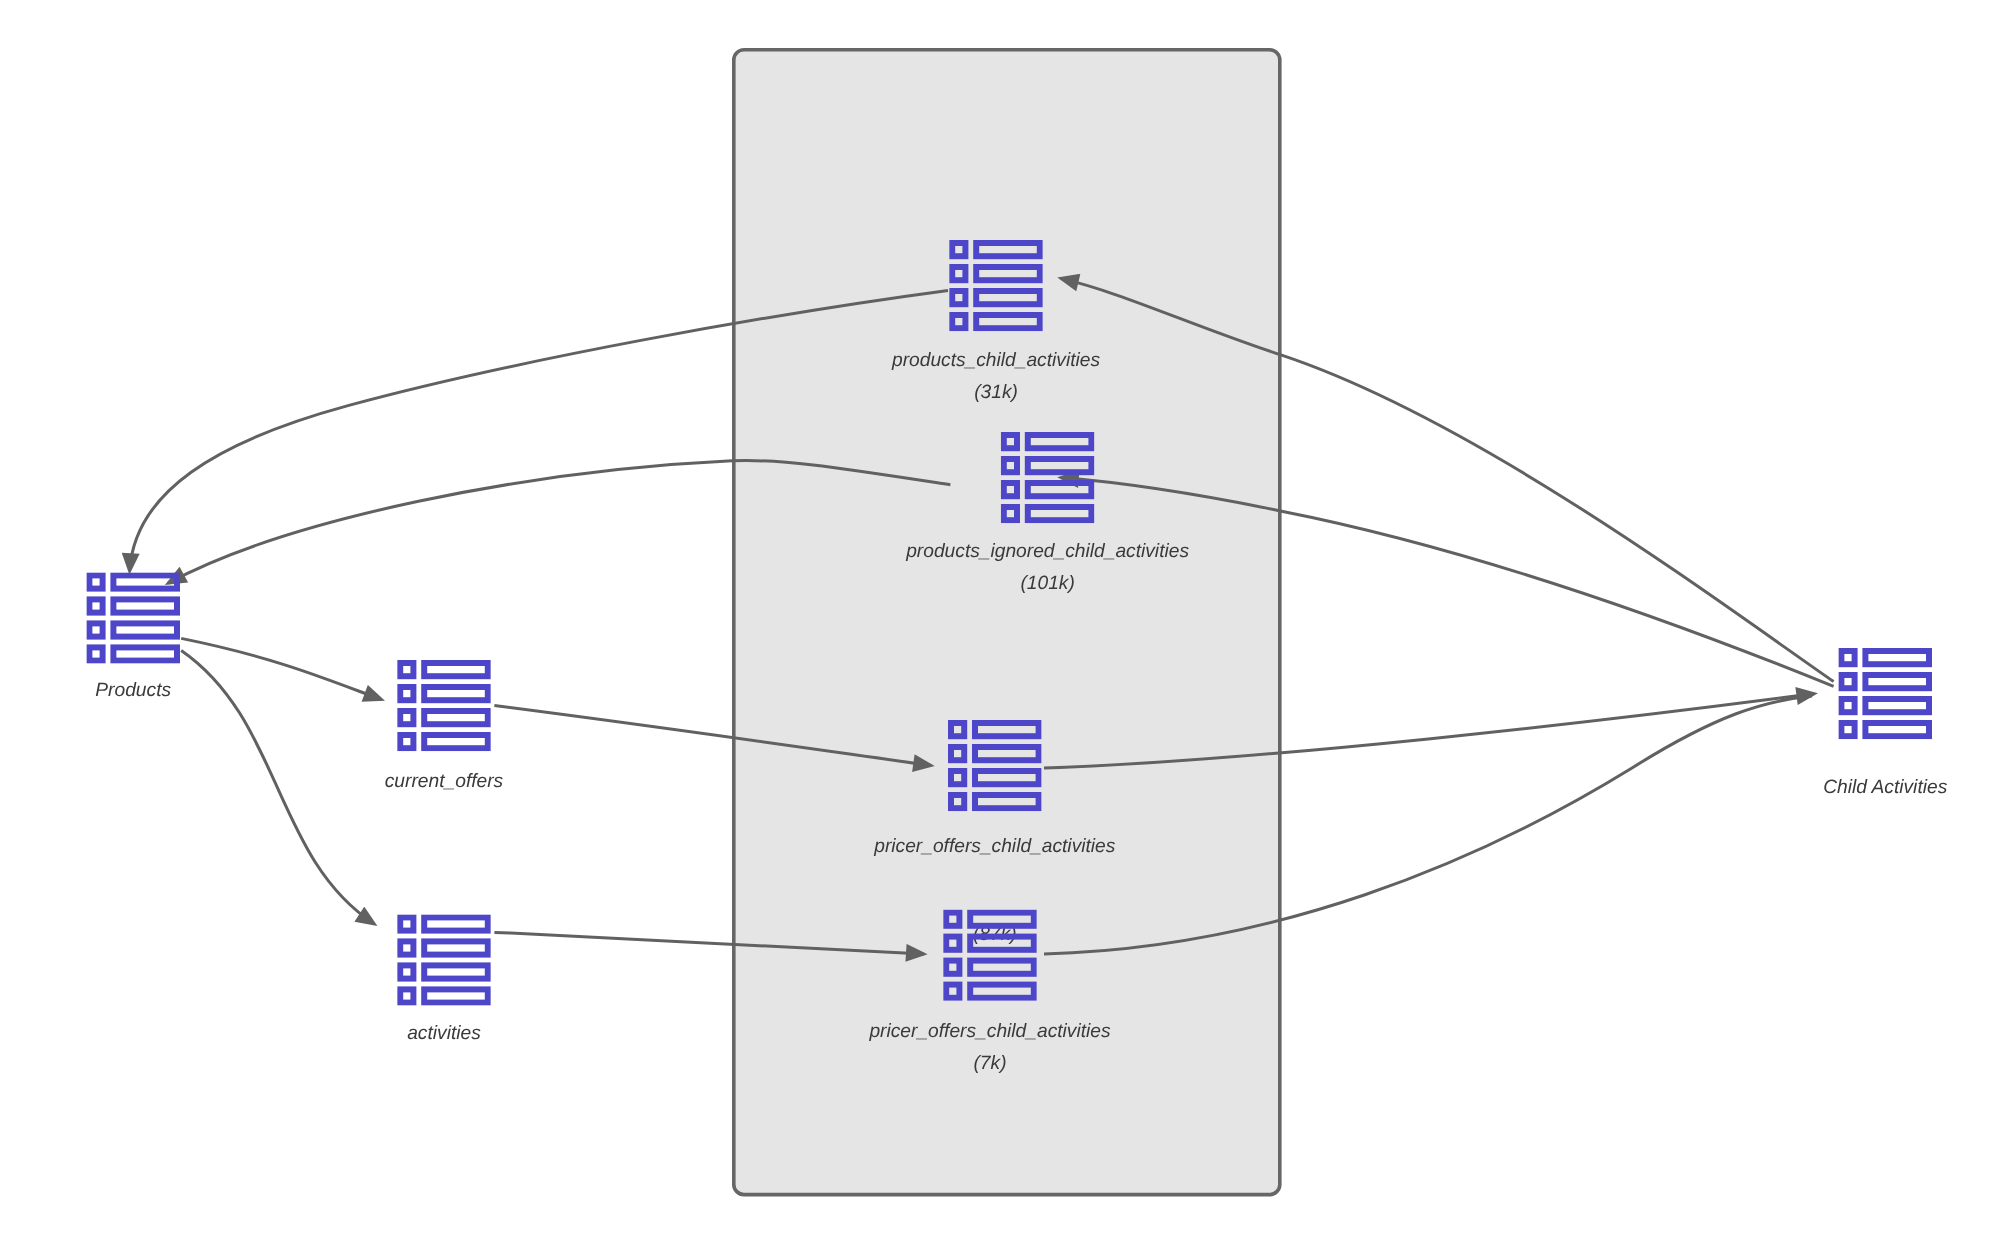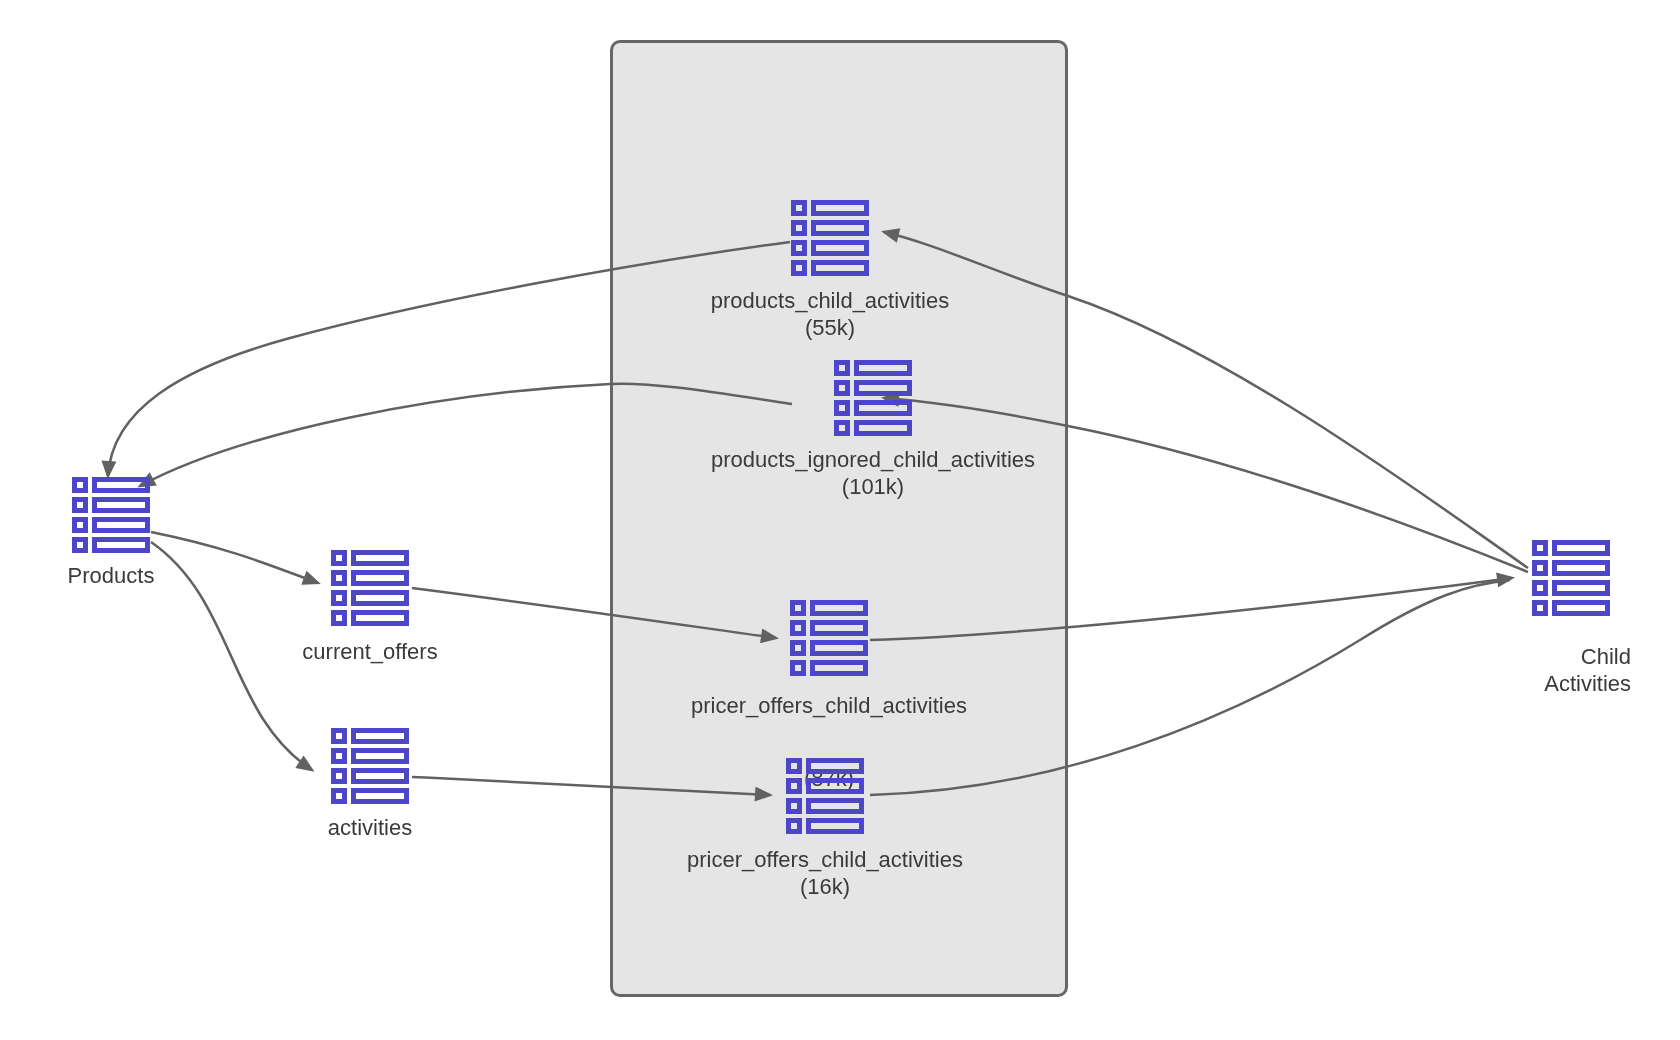--- a/index.html
+++ b/index.html
@@ -21,25 +21,26 @@
   svg.edge-layer{
     position:absolute;left:0;top:0;
     width:1680px;height:1040px;
     pointer-events:none;
   }
   .edge{stroke:#616161;stroke-width:2.5;fill:none;}
   .node{position:absolute;}
   .node-label{
     position:absolute;
     transform:translateX(-50%);
-    text-align:right;
-    font-size:22px;
+    text-align:center;
+    font-size:16px;
     line-height:27px;
     color:#3a3a3a;
     white-space:nowrap;
+    font-style:italic;
   }
   .node-label.wrap{white-space:normal;width:120px;margin-top:16px;}
   .table-icon{display:block;}
 </style>
 </head>
 <body>
 
 <div class="canvas">
 
   <svg width="0" height="0" style="position:absolute" aria-hidden="true">
@@ -86,33 +87,33 @@
     <div class="node-label" style="left:39px;top:85px;">Products</div>
   </div>
 
   <div class="node" style="left:331px;top:550px;">
     <svg class="table-icon" width="78" height="76">
         <use href="#tbl"></use>
       </svg>
     <div class="node-label" style="left:39px;top:88px;">current_offers</div>
   </div>
 
-  <div class="node" style="left:331px;top:728px;">
+  <div class="node" style="left:331px;top:762px;">
     <svg class="table-icon" width="78" height="76">
         <use href="#tbl"></use>
       </svg>
     <div class="node-label" style="left:39px;top:86px;">activities</div>
   </div>
 
   <div class="node" style="left:791px;top:200px;">
     <svg class="table-icon" width="78" height="76">
         <use href="#tbl"></use>
       </svg>
     <div class="node-label" style="left:39px;top:87px;">products_child_activities</div>
-    <div class="node-label" style="left:39px;top:114px;">(55k)</div>
+    <div class="node-label" style="left:39px;top:114px;">(31k)</div>
   </div>
 
   <div class="node" style="left:792px;top:360px;margin-left:42px;">
     <svg class="table-icon" width="78" height="76">
         <use href="#tbl"></use>
       </svg>
     <div class="node-label" style="left:39px;top:86px;">products_ignored_child_activities</div>
     <div class="node-label" style="left:39px;top:113px;">(101k)</div>
   </div>
 
@@ -122,21 +123,21 @@
       </svg>
     <div class="node-label" style="left:39px;top:92px;">pricer_offers_child_activities</div>
     <div class="node-label" style="left:39px;top:119px;margin-top:46px;">(87k)</div>
   </div>
 
   <div class="node" style="left:786px;top:758px;">
     <svg class="table-icon" width="78" height="76">
         <use href="#tbl"></use>
       </svg>
     <div class="node-label" style="left:39px;top:88px;">pricer_offers_child_activities</div>
-    <div class="node-label" style="left:39px;top:115px;">(16k)</div>
+    <div class="node-label" style="left:39px;top:115px;">(7k)</div>
   </div>
 
   <div class="node" style="left:1532px;top:540px;">
     <svg class="table-icon" width="78" height="76">
         <use href="#tbl"></use>
       </svg>
     <div class="node-label wrap" style="left:39px;top:87px;">Child Activities</div>
   </div>
 
 </div>

